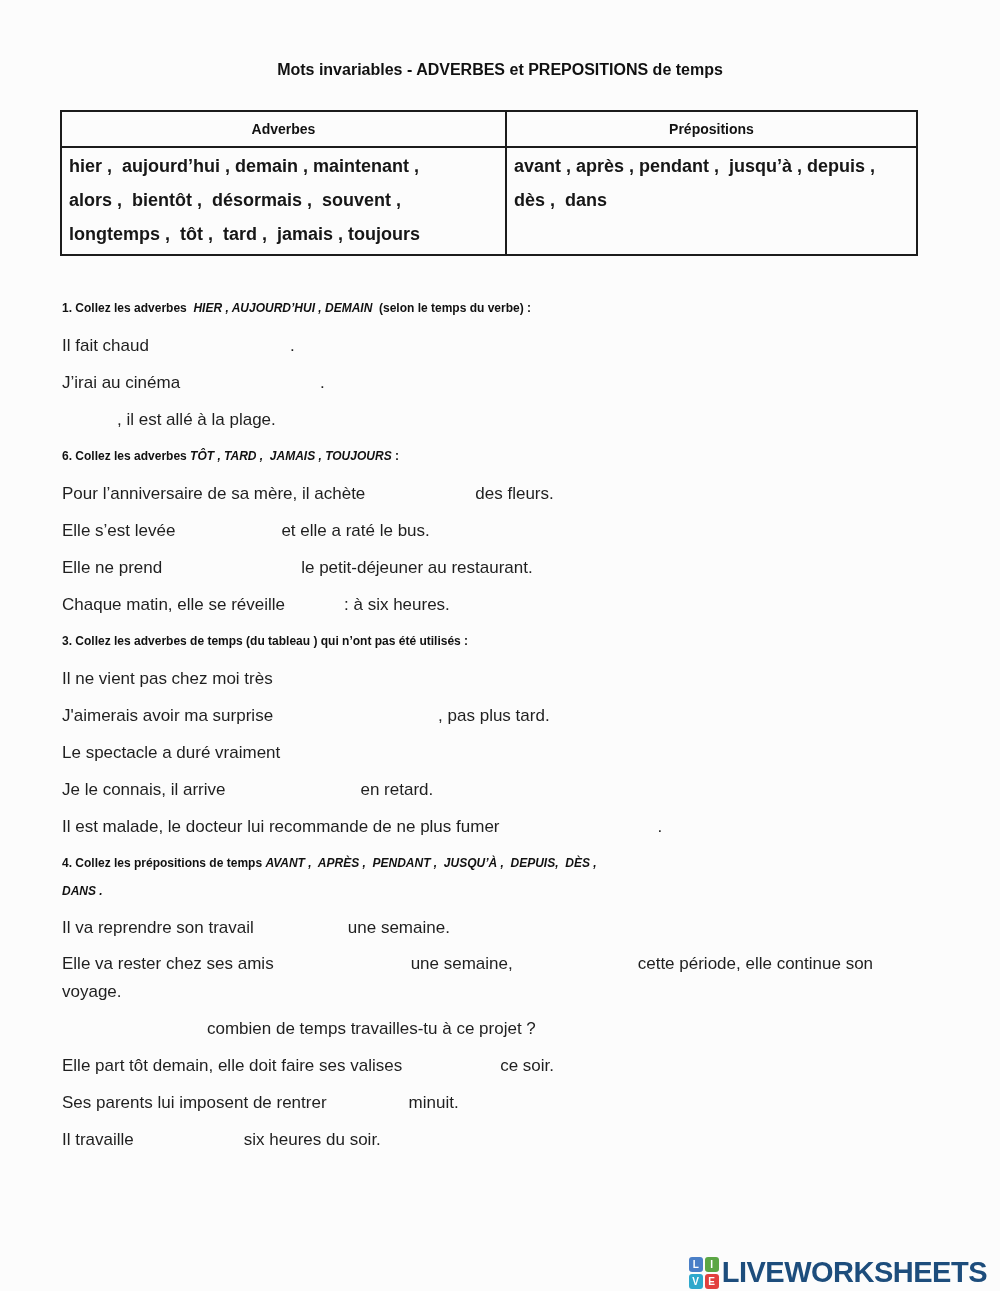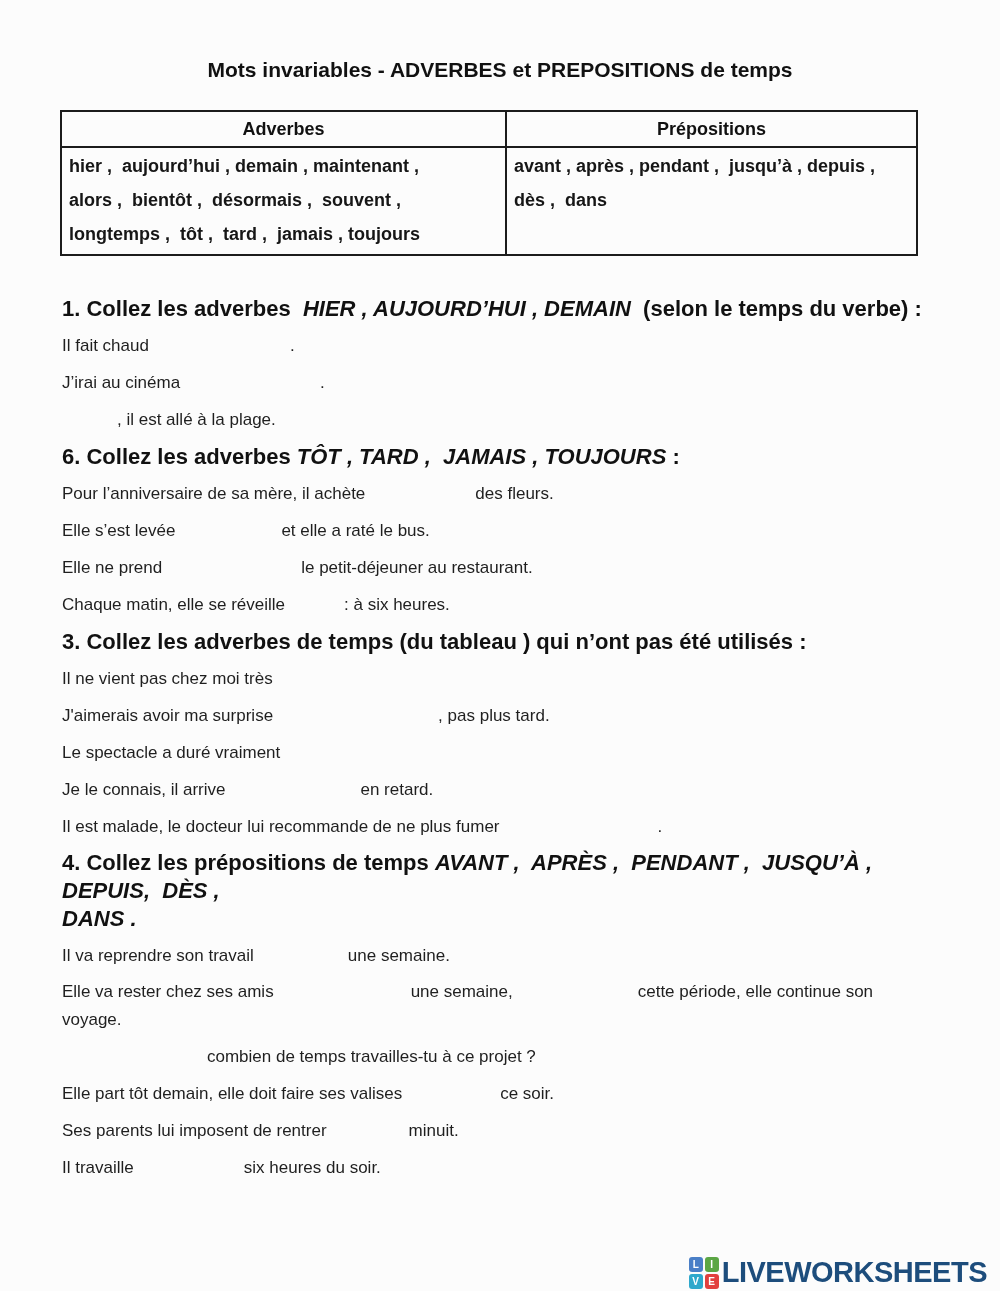--- a/index.html
+++ b/index.html
@@ -9,58 +9,58 @@
     height: 1291px;
     margin: 0 auto;
     background: #fcfcfc;
     overflow: hidden;
     font-family: "Liberation Sans", sans-serif;
     color: #1f1f1f;
   }
   .page-title {
     margin: 54px 0 0;
     text-align: center;
-    font-size: 21px;
+    font-size: 16px;
     line-height: 32px;
     font-weight: bold;
     color: #111;
     white-space: pre-wrap;
   }
   table.vocab {
     border-collapse: collapse;
     margin: 24px 0 0 60px;
     width: 858px;
     table-layout: fixed;
   }
   table.vocab th, table.vocab td {
     border: 2px solid #1c1c1c;
     font-size: 18px;
   }
   table.vocab th {
     height: 32px;
-    font-size: 18px;
+    font-size: 14px;
     font-weight: bold;
     text-align: center;
     color: #111;
   }
   table.vocab td {
     vertical-align: top;
     padding: 1px 6px 3px 7px;
     font-weight: bold;
     color: #161616;
   }
   table.vocab td div { line-height: 34px; white-space: pre-wrap; }
   .col-adv { width: 52%; }
   .col-prep { width: 48%; }
 
   .content { padding: 0 58px 0 62px; }
   .ex-heading {
     margin: 0;
     line-height: 37px;
-    font-size: 22px;
+    font-size: 12px;
     font-weight: bold;
     color: #111;
     white-space: pre-wrap;
   }
   .ex-heading .em { font-style: italic; }
   .line {
     margin: 0;
     line-height: 37px;
     font-size: 17px;
     white-space: pre-wrap;

